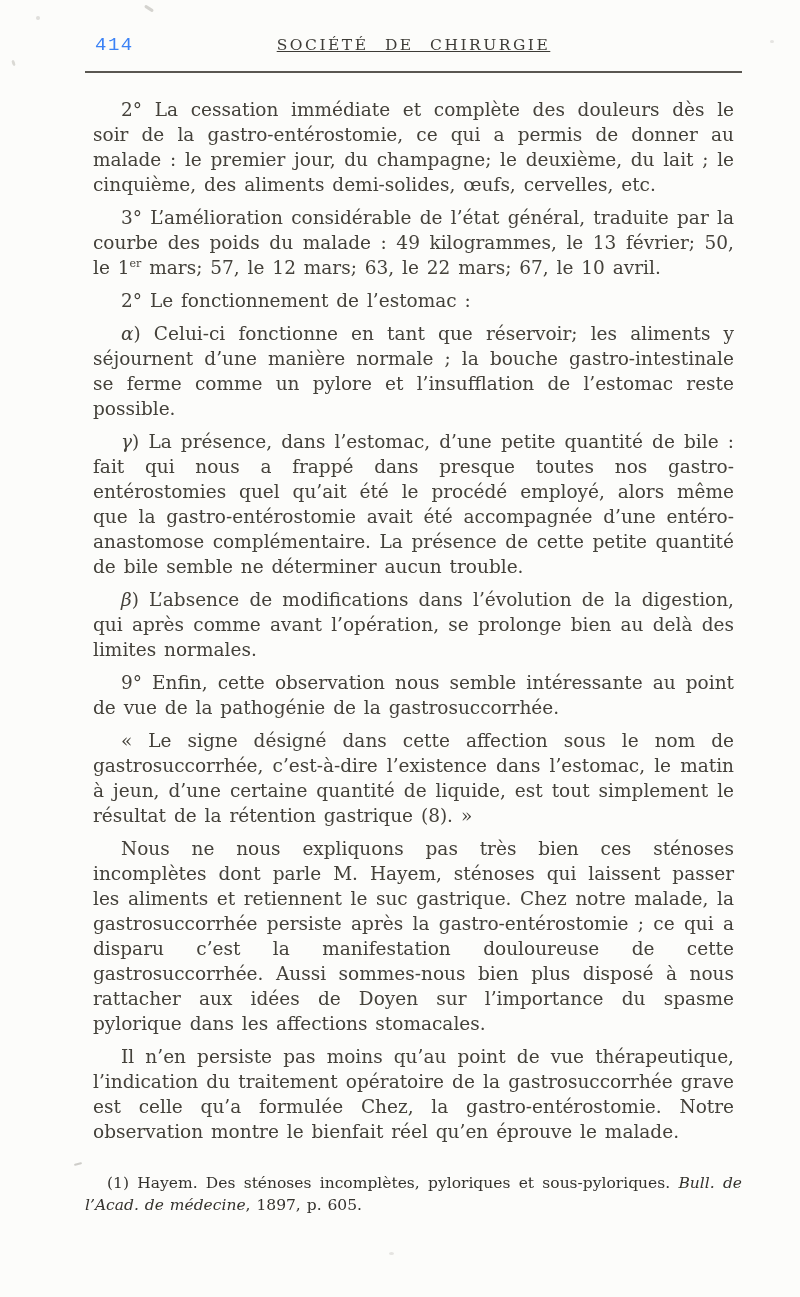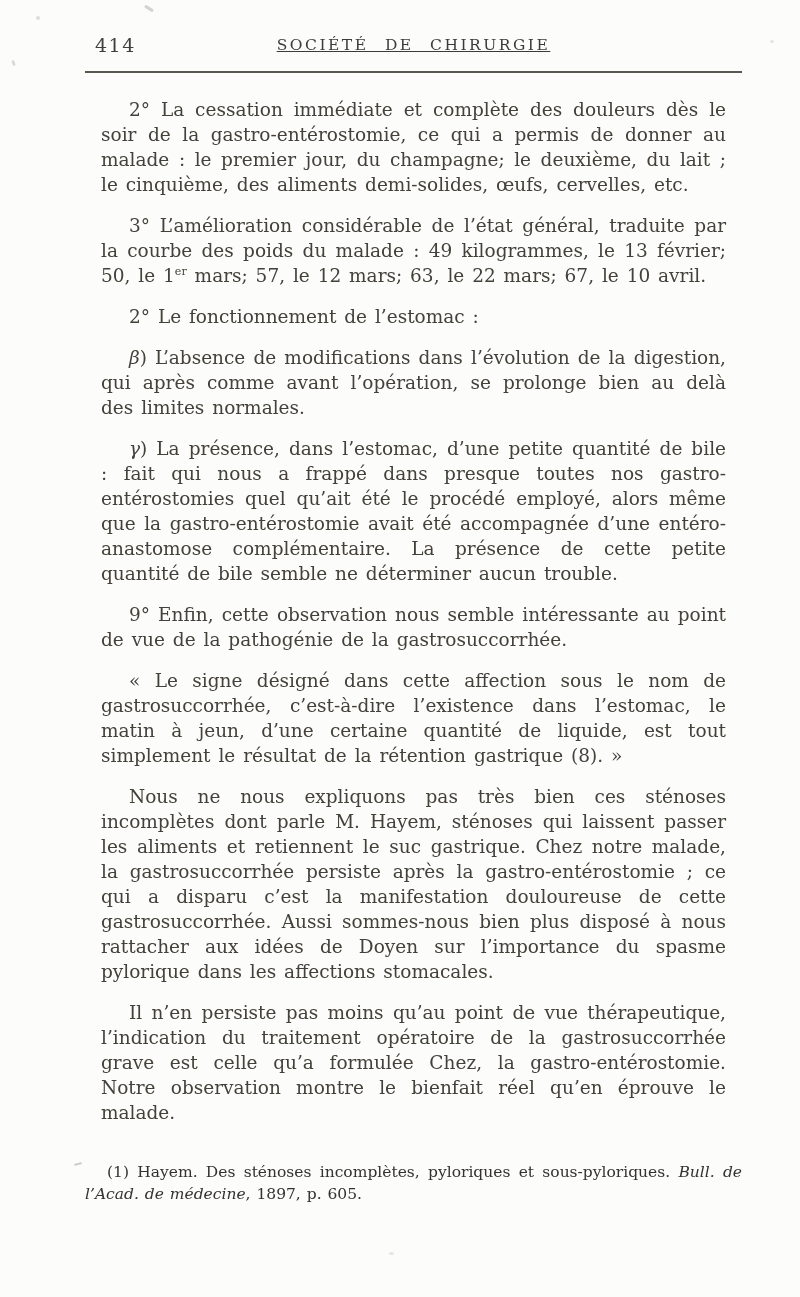--- a/index.html
+++ b/index.html
@@ -22,21 +22,22 @@
   .running-head {
     position: relative;
     height: 24px;
   }
   .pageno {
     position: absolute;
     left: 10px;
     top: 0;
     font-size: 19px;
     letter-spacing: 1.5px;
-    color: #404040;
+    color: #3b82f6;
+    font-family: Liberation Mono, monospace;
   }
   .running-title {
     position: absolute;
     left: 50%;
     top: 2px;
     transform: translateX(-50%);
     font-size: 15.5px;
     letter-spacing: 2.5px;
     word-spacing: 9px;
     white-space: nowrap;
@@ -44,31 +45,31 @@
     text-decoration: underline;
   }
   .head-rule {
     margin-top: 13px;
     height: 2px;
     background: #5a5751;
     border: none;
   }
   .body-text { margin-top: 24px; }
   .body-para {
-    margin: 16px;
+    margin: 8px;
     font-size: 18.5px;
     line-height: 25px;
     text-align: justify;
     text-indent: 28px;
     word-spacing: 2px;
     color: #44413a;
   }
   .body-para sup { font-size: 0.6em; line-height: 0; }
   .footnote {
-    margin-top: 36px;
+    margin-top: 28px;
     font-size: 15.5px;
     line-height: 22px;
     text-align: justify;
     text-indent: 22px;
     word-spacing: 1px;
     color: #34322d;
   }
   
   .speck { position: absolute; background: #8a877f; border-radius: 50%; opacity: 0.35; }
   .sp1 { left: 144px; top: 7px;  width: 10px; height: 3px; transform: rotate(32deg); border-radius: 2px; }
@@ -96,22 +97,23 @@
       <span class="pageno">414</span>
       <span class="running-title">SOCIÉTÉ DE CHIRURGIE</span>
     </div>
 
     <hr class="head-rule">
 
     <div class="body-text">
         <p class="body-para">2° La cessation immédiate et complète des douleurs dès le soir de la gastro-entérostomie, ce qui a permis de donner au malade : le premier jour, du champagne; le deuxième, du lait ; le cinquième, des aliments demi-solides, œufs, cervelles, etc.</p>
         <p class="body-para">3° L’amélioration considérable de l’état général, traduite par la courbe des poids du malade : 49 kilogrammes, le 13 février; 50, le 1<sup>er</sup> mars; 57, le 12 mars; 63, le 22 mars; 67, le 10 avril.</p>
         <p class="body-para">2° Le fonctionnement de l’estomac :</p>
+        <p class="body-para"><i>α</i>) Celui-ci fonctionne en tant que réservoir; les aliments y séjournent d’une manière normale ; la bouche gastro-intestinale se ferme comme un pylore et l’insufflation de l’estomac reste possible.</p>
+        <p class="body-para"><i>γ</i>) La présence, dans l’estomac, d’une petite quantité de bile : fait qui nous a frappé dans presque toutes nos gastro-entérostomies quel qu’ait été le procédé employé, alors même que la gastro-entérostomie avait été accompagnée d’une entéro-anastomose complémentaire. La présence de cette petite quantité de bile semble ne déterminer aucun trouble.</p>
         <p class="body-para"><i>β</i>) L’absence de modifications dans l’évolution de la digestion, qui après comme avant l’opération, se prolonge bien au delà des limites normales.</p>
-        <p class="body-para"><i>γ</i>) La présence, dans l’estomac, d’une petite quantité de bile : fait qui nous a frappé dans presque toutes nos gastro-entérostomies quel qu’ait été le procédé employé, alors même que la gastro-entérostomie avait été accompagnée d’une entéro-anastomose complémentaire. La présence de cette petite quantité de bile semble ne déterminer aucun trouble.</p>
         <p class="body-para">9° Enfin, cette observation nous semble intéressante au point de vue de la pathogénie de la gastrosuccorrhée.</p>
         <p class="body-para">« Le signe désigné dans cette affection sous le nom de gastrosuccorrhée, c’est-à-dire l’existence dans l’estomac, le matin à jeun, d’une certaine quantité de liquide, est tout simplement le résultat de la rétention gastrique (8). »</p>
         <p class="body-para">Nous ne nous expliquons pas très bien ces sténoses incomplètes dont parle M. Hayem, sténoses qui laissent passer les aliments et retiennent le suc gastrique. Chez notre malade, la gastrosuccorrhée persiste après la gastro-entérostomie ; ce qui a disparu c’est la manifestation douloureuse de cette gastrosuccorrhée. Aussi sommes-nous bien plus disposé à nous rattacher aux idées de Doyen sur l’importance du spasme pylorique dans les affections stomacales.</p>
         <p class="body-para">Il n’en persiste pas moins qu’au point de vue thérapeutique, l’indication du traitement opératoire de la gastrosuccorrhée grave est celle qu’a formulée Chez, la gastro-entérostomie. Notre observation montre le bienfait réel qu’en éprouve le malade.</p>
       </div>
 
     <p class="footnote">(1) Hayem. Des sténoses incomplètes, pyloriques et sous-pyloriques. <i>Bull. de l’Acad. de médecine</i>, 1897, p. 605.</p>
 
   </div>
 </div>

